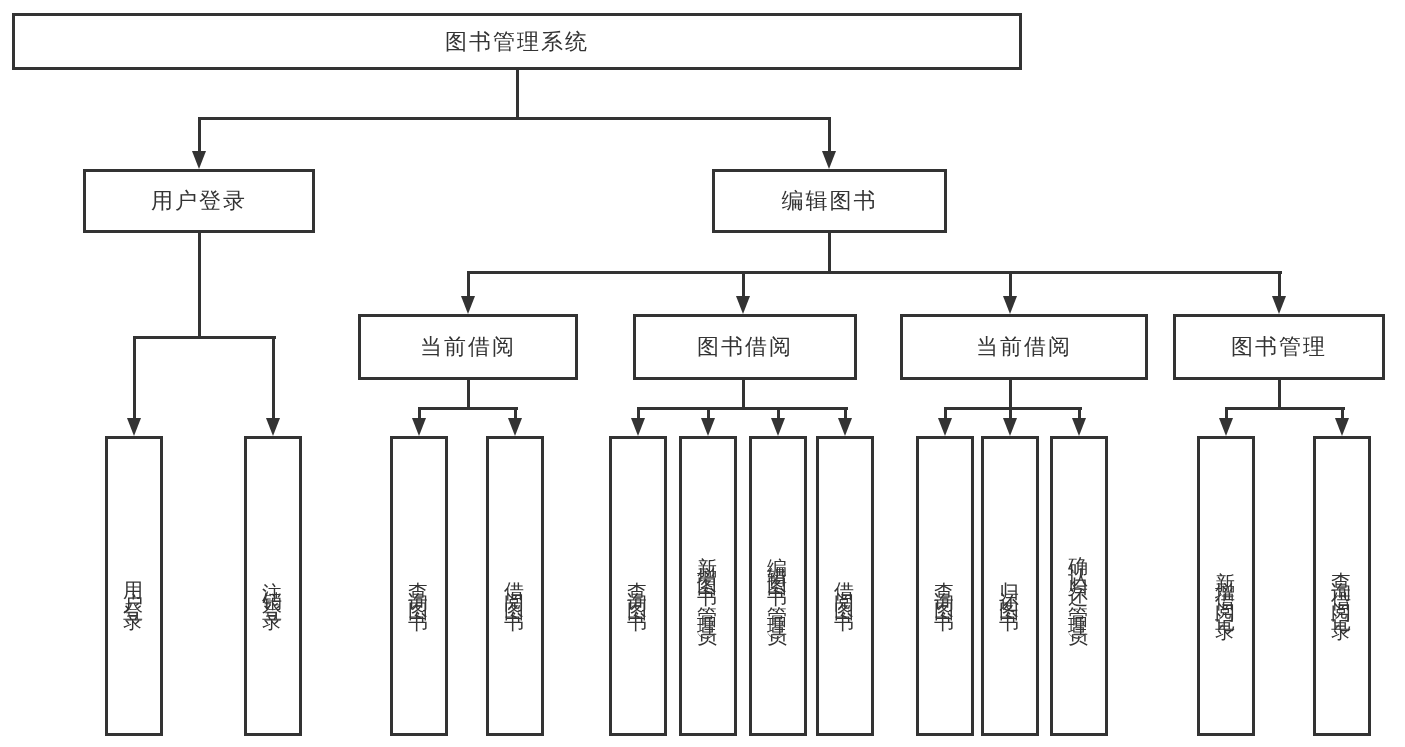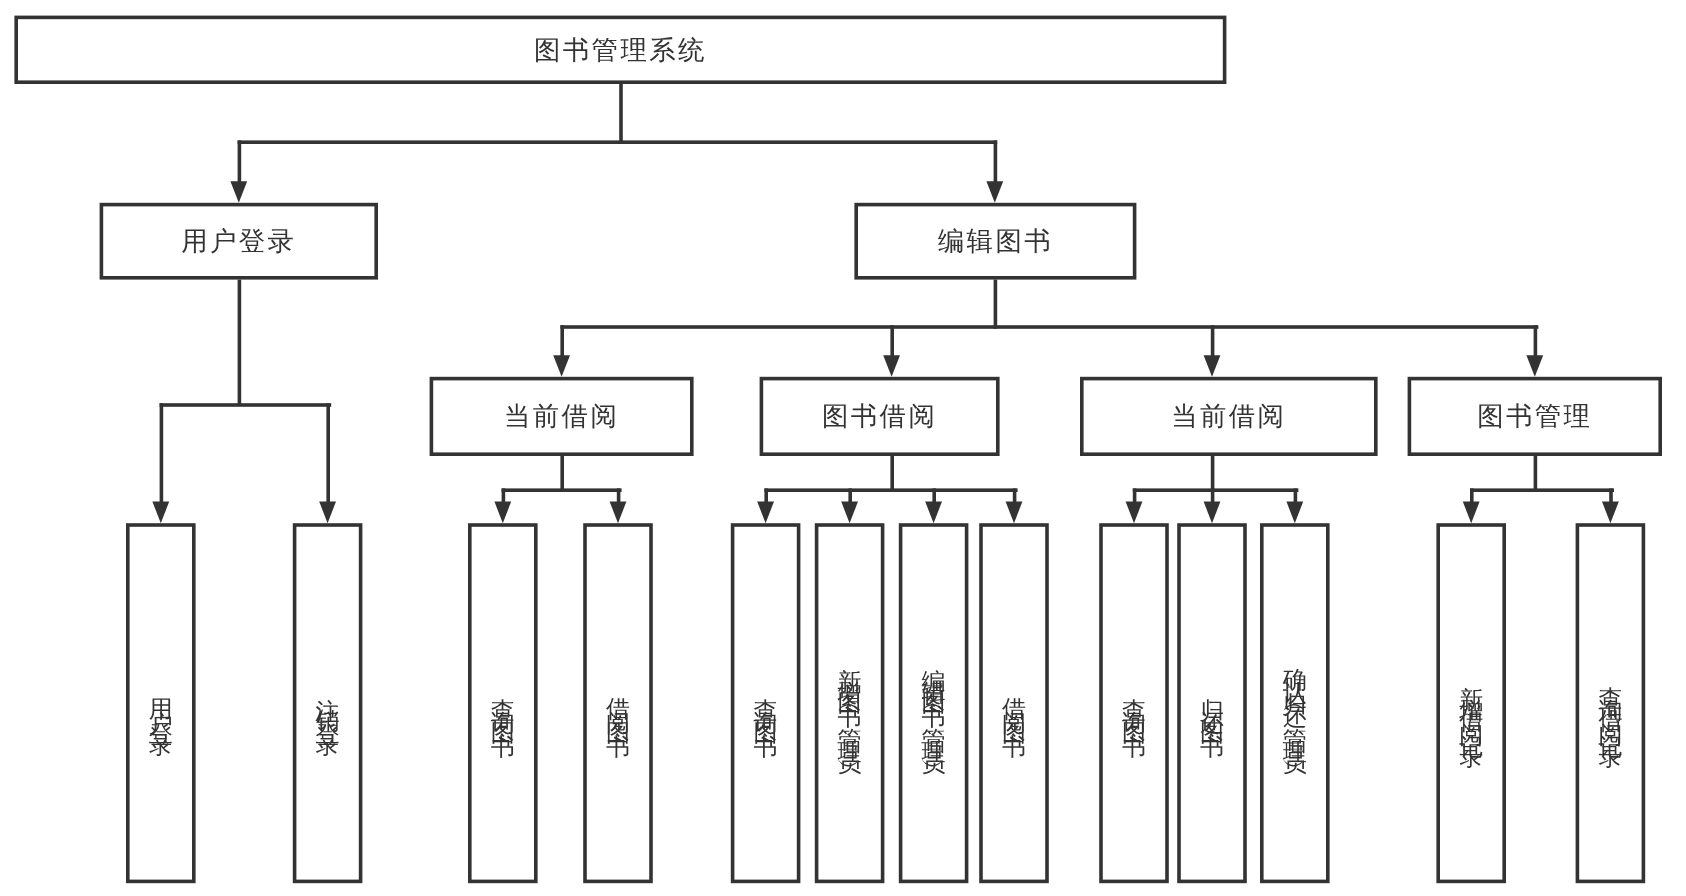--- a/index.html
+++ b/index.html
@@ -56,21 +56,21 @@
   <div class="vl" style="left:742px;top:271px;height:27px"></div>
   <div class="ar" style="left:736px;top:296px"></div>
   <div class="vl" style="left:1009px;top:271px;height:27px"></div>
   <div class="ar" style="left:1003px;top:296px"></div>
   <div class="vl" style="left:1278px;top:271px;height:27px"></div>
   <div class="ar" style="left:1272px;top:296px"></div>
 
   <div class="box h" style="left:358px;top:314px;width:220px;height:66px">
     <span>当前借阅</span>
   </div>
-  <div class="box h" style="left:633px;top:314px;width:200px;height:66px">
+  <div class="box h" style="left:633px;top:314px;width:224px;height:66px">
     <span>图书借阅</span>
   </div>
   <div class="box h" style="left:900px;top:314px;width:248px;height:66px">
     <span>当前借阅</span>
   </div>
   <div class="box h" style="left:1173px;top:314px;width:212px;height:66px">
     <span>图书管理</span>
   </div>
 
   <div class="vl" style="left:467px;top:380px;height:29px"></div>

